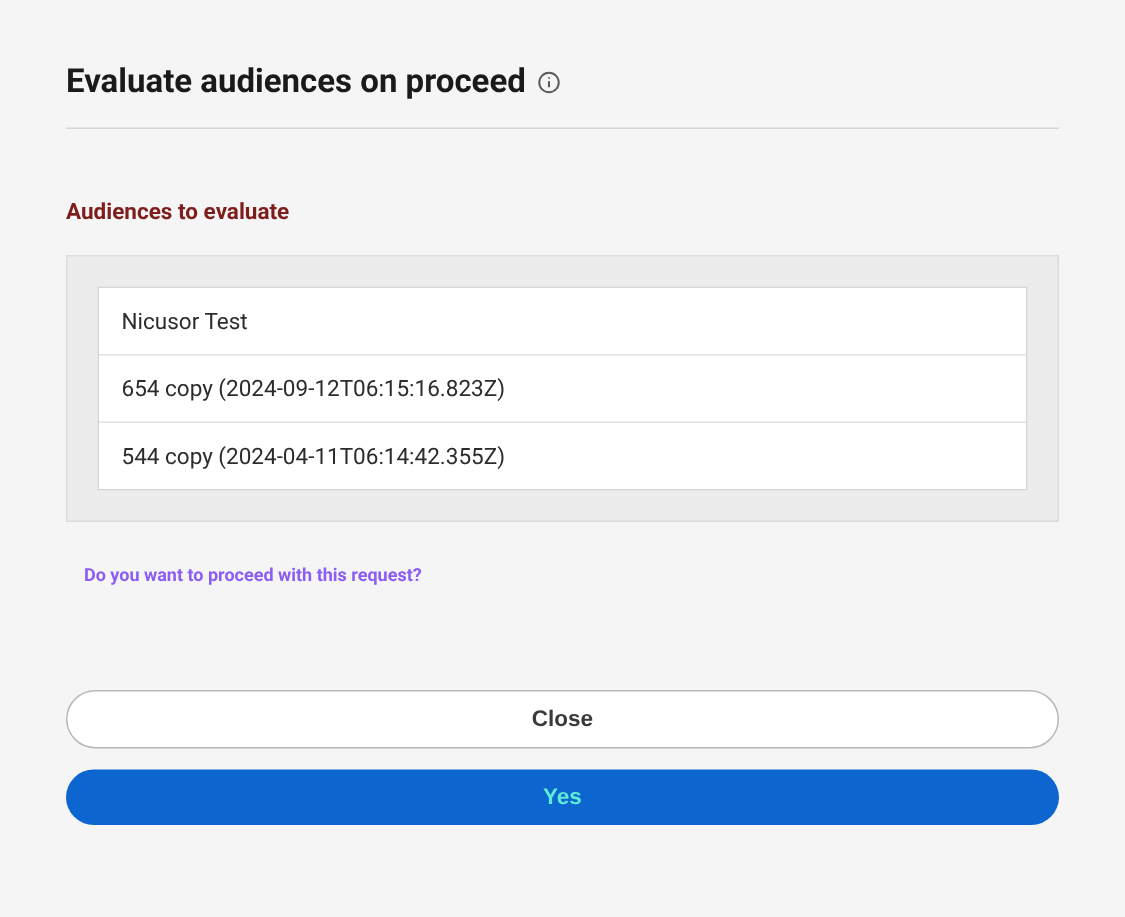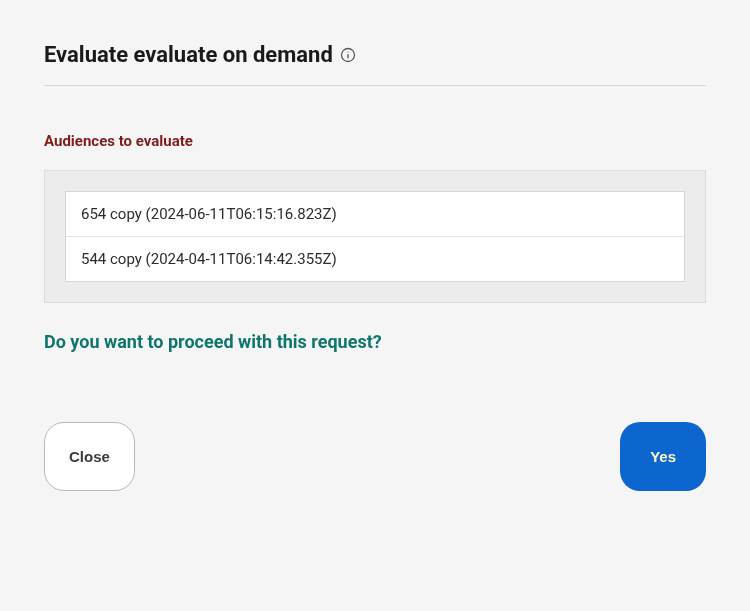--- a/index.html
+++ b/index.html
@@ -59,70 +59,73 @@
     .list-item {
       padding: 13px 15px;
       font-size: 15px;
       color: #2c2c2c;
       border-bottom: 1px solid #e2e2e2;
     }
     .list-item:last-child {
       border-bottom: none;
     }
     .confirm-text {
-      font-size: 18px;
+      font-size: 12px;
       font-weight: 700;
-      color: #0f766e;
+      color: #8b5cf6;
       margin-bottom: 70px;
+      margin-left: 12px;
     }
     .button-row {
       display: flex;
-      justify-content: space-between;
+      justify-content: center;
       gap: 14px;
+      flex-direction: column;
     }
     .btn {
       font-size: 15px;
       font-weight: 700;
       padding: 10px 24px;
       border-radius: 20px;
       cursor: pointer;
       border: none;
     }
     .btn-secondary {
       background: #ffffff;
       color: #3a3a3a;
       border: 1.5px solid #b8b8b8;
     }
     .btn-primary {
       background: #0d66d0;
-      color: #fef9c3;
-      padding: 26px 30px;
+      color: #5eead4;
+      padding: 10px 30px;
     }
   </style>
 </head>
 <body>
 
 <div class="title-row">
-  <h1 class="title">Evaluate evaluate on demand</h1>
+  <h1 class="title">Evaluate audiences on proceed</h1>
   <span class="info-icon">
     <svg viewBox="0 0 16 16" fill="none" stroke="#5a5a5a" stroke-width="1.3">
       <circle cx="8" cy="8" r="6.5"></circle>
       <circle cx="8" cy="5" r="0.6" fill="#5a5a5a" stroke="none"></circle>
       <line x1="8" y1="7.2" x2="8" y2="11.2" stroke="#5a5a5a" stroke-width="1.4"></line>
     </svg>
   </span>
 </div>
 
 <div class="divider"></div>
 
 <div class="section-label">Audiences to evaluate</div>
 
 <div class="list-panel">
   <div class="list-inner">
-    <div class="list-item">654 copy (2024-06-11T06:15:16.823Z)</div>
+    <div class="list-item">Nicusor Test</div>
+    <div class="list-item">654 copy (2024-09-12T06:15:16.823Z)</div>
     <div class="list-item">544 copy (2024-04-11T06:14:42.355Z)</div>
   </div>
 </div>
 
 <div class="confirm-text">Do you want to proceed with this request?</div>
 
 <div class="button-row">
   <button class="btn btn-secondary">Close</button>
   <button class="btn btn-primary">Yes</button>
 </div>

